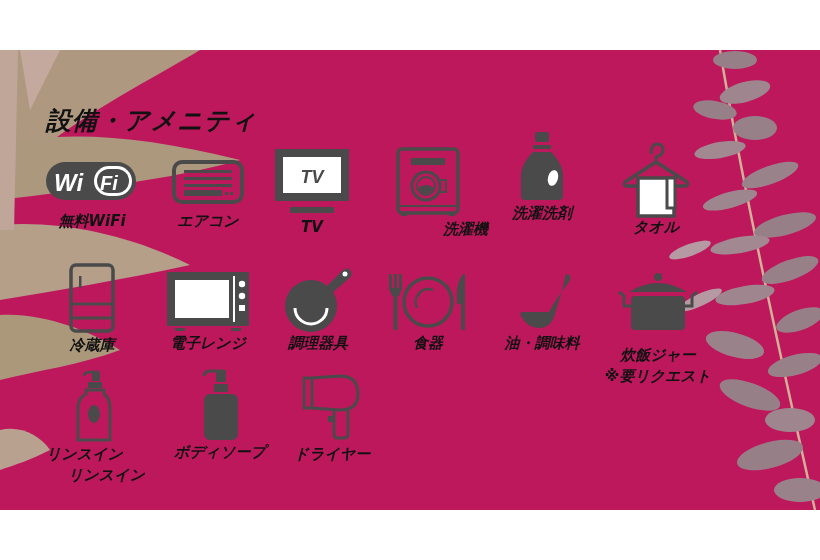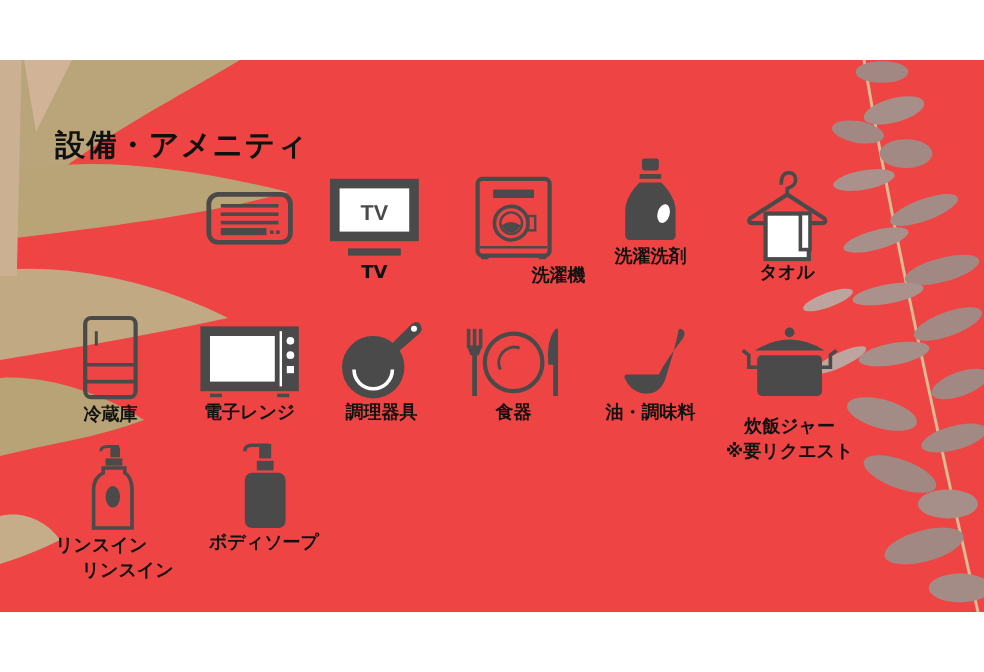--- a/index.html
+++ b/index.html
@@ -1,18 +1,18 @@
 <!DOCTYPE html>
 <html><head>
 <meta charset="utf-8">
 <style>
   * { margin:0; padding:0; box-sizing:border-box; }
   html, body { width:820px; height:560px; background:#ffffff; overflow:hidden; }
   body { position:relative; font-family:"DejaVu Sans", "Liberation Sans", sans-serif; }
-  .canvas { position:absolute; left:0; top:50px; width:820px; height:460px; background:#ef4444; overflow:hidden; }
+  .canvas { position:absolute; left:0; top:50px; width:820px; height:460px; background:#be185d; overflow:hidden;font-style:italic; }
   .leaves { position:absolute; left:0; top:0; width:820px; height:460px; }
   .title { position:absolute; left:46px; top:54px; font-size:25px; font-weight:bold; color:#111; letter-spacing:1px; }
   .item { position:absolute; width:120px; text-align:center; }
   .icon { display:block; margin:0 auto; }
   .label { display:block; font-size:15px; font-weight:bold; color:#111; white-space:nowrap; line-height:19px; }
   .label2 { display:block; font-size:15px; font-weight:bold; color:#111; white-space:nowrap; line-height:21px; }
 </style>
 </head>
 <body>
 
@@ -48,31 +48,42 @@
       <ellipse cx="790" cy="370" rx="25" ry="12" fill="#96a29b"></ellipse>
       <ellipse cx="770" cy="405" rx="34" ry="13" fill="#8e9a93" transform="rotate(-15 770 405)"></ellipse>
       <ellipse cx="800" cy="440" rx="26" ry="12" fill="#929e97"></ellipse>
       <ellipse cx="690" cy="200" rx="22" ry="6" fill="#b3bcb6" transform="rotate(-20 690 200)"></ellipse>
       <ellipse cx="700" cy="250" rx="24" ry="6" fill="#b3bcb6" transform="rotate(-25 700 250)"></ellipse>
     </g>
   </svg>
 
   <div class="title">設備・アメニティ</div>
 
+  <div class="item" style="left:32px; top:108px;">
+    <svg class="icon" width="96" height="46" viewBox="0 0 96 46">
+      <rect x="2" y="4" width="90" height="38" rx="19" fill="#4a4a4a"></rect>
+      <rect x="50" y="8" width="38" height="30" rx="15" fill="#ffffff"></rect>
+      <rect x="53" y="11" width="32" height="24" rx="12" fill="#4a4a4a"></rect>
+      <text x="10" y="33" font-family="Liberation Sans, sans-serif" font-weight="bold" font-size="24" fill="#ffffff">Wi</text>
+      <text x="56" y="32" font-family="Liberation Sans, sans-serif" font-weight="bold" font-size="20" fill="#ffffff">Fi</text>
+    </svg>
+    <span class="label" style="margin-top:8px;">無料WiFi</span>
+  </div>
 
   <div class="item" style="left:148px; top:108px;">
     <svg class="icon" width="76" height="46" viewBox="0 0 76 46">
       <rect x="4" y="4" width="68" height="40" rx="8" fill="none" stroke="#4a4a4a" stroke-width="4"></rect>
       <rect x="14" y="12" width="48" height="3" fill="#4a4a4a"></rect>
       <rect x="14" y="19" width="48" height="3" fill="#4a4a4a"></rect>
       <rect x="14" y="26" width="48" height="3" fill="#4a4a4a"></rect>
       <rect x="14" y="32" width="38" height="6" fill="#4a4a4a"></rect>
       <rect x="55" y="34" width="3" height="3" fill="#4a4a4a"></rect>
       <rect x="60" y="34" width="3" height="3" fill="#4a4a4a"></rect>
     </svg>
+    <span class="label" style="margin-top:8px;">エアコン</span>
   </div>
 
   <div class="item" style="left:252px; top:96px;">
     <svg class="icon" width="80" height="70" viewBox="0 0 80 70">
       <rect x="3" y="3" width="74" height="52" fill="#4a4a4a"></rect>
       <rect x="11" y="11" width="58" height="36" fill="#ffffff"></rect>
       <text x="40" y="37" text-anchor="middle" font-family="Liberation Sans, sans-serif" font-weight="bold" font-size="18" fill="#4a4a4a">TV</text>
       <rect x="18" y="61" width="44" height="6" fill="#4a4a4a"></rect>
     </svg>
     <span class="label" style="margin-top:2px;">TV</span>
@@ -195,14 +206,23 @@
   <div class="item" style="left:160px; top:318px;">
     <svg class="icon" width="44" height="74" viewBox="0 0 44 74">
       <path d="M6,8 Q6,3 12,3 L26,3" fill="none" stroke="#4a4a4a" stroke-width="3"></path>
       <rect x="18" y="2" width="10" height="12" fill="#4a4a4a"></rect>
       <rect x="16" y="16" width="14" height="8" fill="#4a4a4a"></rect>
       <rect x="6" y="26" width="34" height="46" rx="6" fill="#4a4a4a"></rect>
     </svg>
     <span class="label2" style="margin-top:0px;">ボディソープ</span>
   </div>
 
+  <div class="item" style="left:272px; top:322px;">
+    <svg class="icon" width="64" height="70" viewBox="0 0 64 70">
+      <path d="M4,6 L12,6 L40,4 Q58,4 58,22 Q58,38 40,38 L12,36 L4,36 Z" fill="none" stroke="#4a4a4a" stroke-width="3" stroke-linejoin="round"></path>
+      <line x1="12" y1="6" x2="12" y2="36" stroke="#4a4a4a" stroke-width="3"></line>
+      <path d="M34,38 L34,62 Q34,66 38,66 L44,66 Q48,66 48,62 L48,36" fill="none" stroke="#4a4a4a" stroke-width="3"></path>
+      <rect x="28" y="44" width="6" height="6" fill="#4a4a4a"></rect>
+    </svg>
+    <span class="label2" style="margin-top:2px;">ドライヤー</span>
+  </div>
 
 </div>
 
 </body></html>

